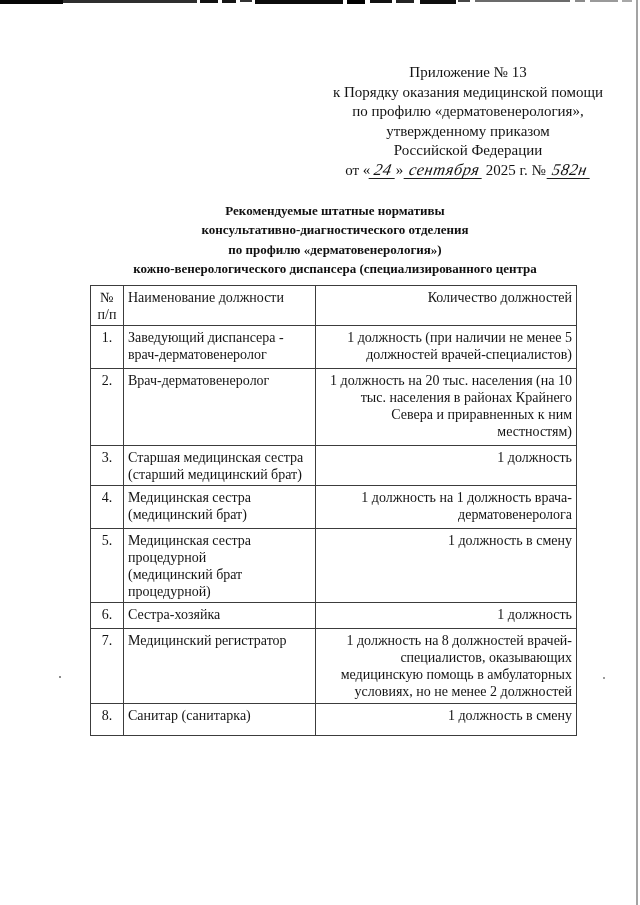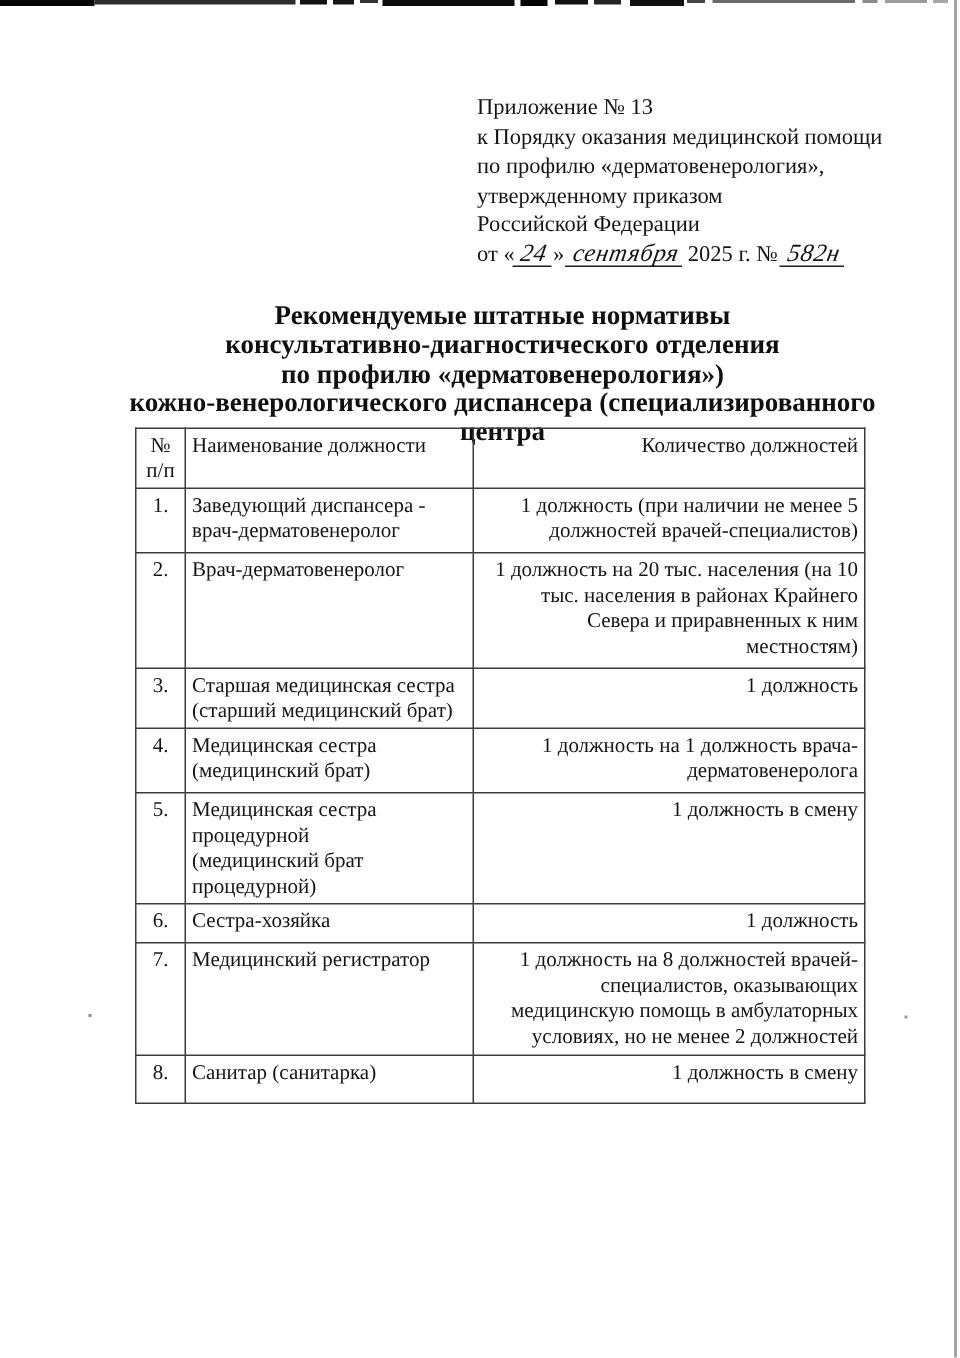--- a/index.html
+++ b/index.html
@@ -29,41 +29,41 @@
   .s13 { left:575px; width:10px; height:2px;  background:#8a8a8a; top:1px; }
   .s14 { left:590px; width:28px; height:2px;  background:#9a9a9a; top:1px; }
   .s15 { left:622px; width:10px; height:2px;  background:#a8a8a8; top:1px; }
   .artifact-right { position:absolute; left:636px; top:0; width:1.5px; height:905px; background:#a3a3a3; }
   .speck-1 { position:absolute; left:59px;  top:676px; width:2px; height:2px; background:#8c8c8c; }
   .speck-2 { position:absolute; left:603px; top:677px; width:2px; height:2px; background:#9c9c9c; }
 
   
   .header-block {
     position:absolute; top:63px; right:22px; width:300px;
-    font-size:15px; line-height:19.5px;
+    text-align:center; font-size:15px; line-height:19.5px;
     color:#141414;
   }
   .date-line { margin-top:0; white-space:nowrap; }
   .hw {
     display:inline-block;
     font-style:italic;
     font-size:16.5px;
     line-height:14px;
     transform:skewX(-10deg);
     border-bottom:1.4px solid #1d1d1d;
     padding:0 4px 1px 4px;
     letter-spacing:0.5px;
   }
   .date-sep { display:inline-block; width:2px; }
 
   
   .title-block {
     position:absolute; top:201px; left:85px; width:500px;
     text-align:center; font-weight:bold;
-    font-size:18px; line-height:19.3px; color:#101010;
+    font-size:13px; line-height:19.3px; color:#101010;
   }
 
   
   table.staff {
     position:absolute; top:285px; left:90px;
     width:486px; border-collapse:collapse; table-layout:fixed;
     font-size:14px; line-height:17px; color:#141414;
   }
   table.staff td, table.staff th {
     border:1.6px solid #3c3c3c;

